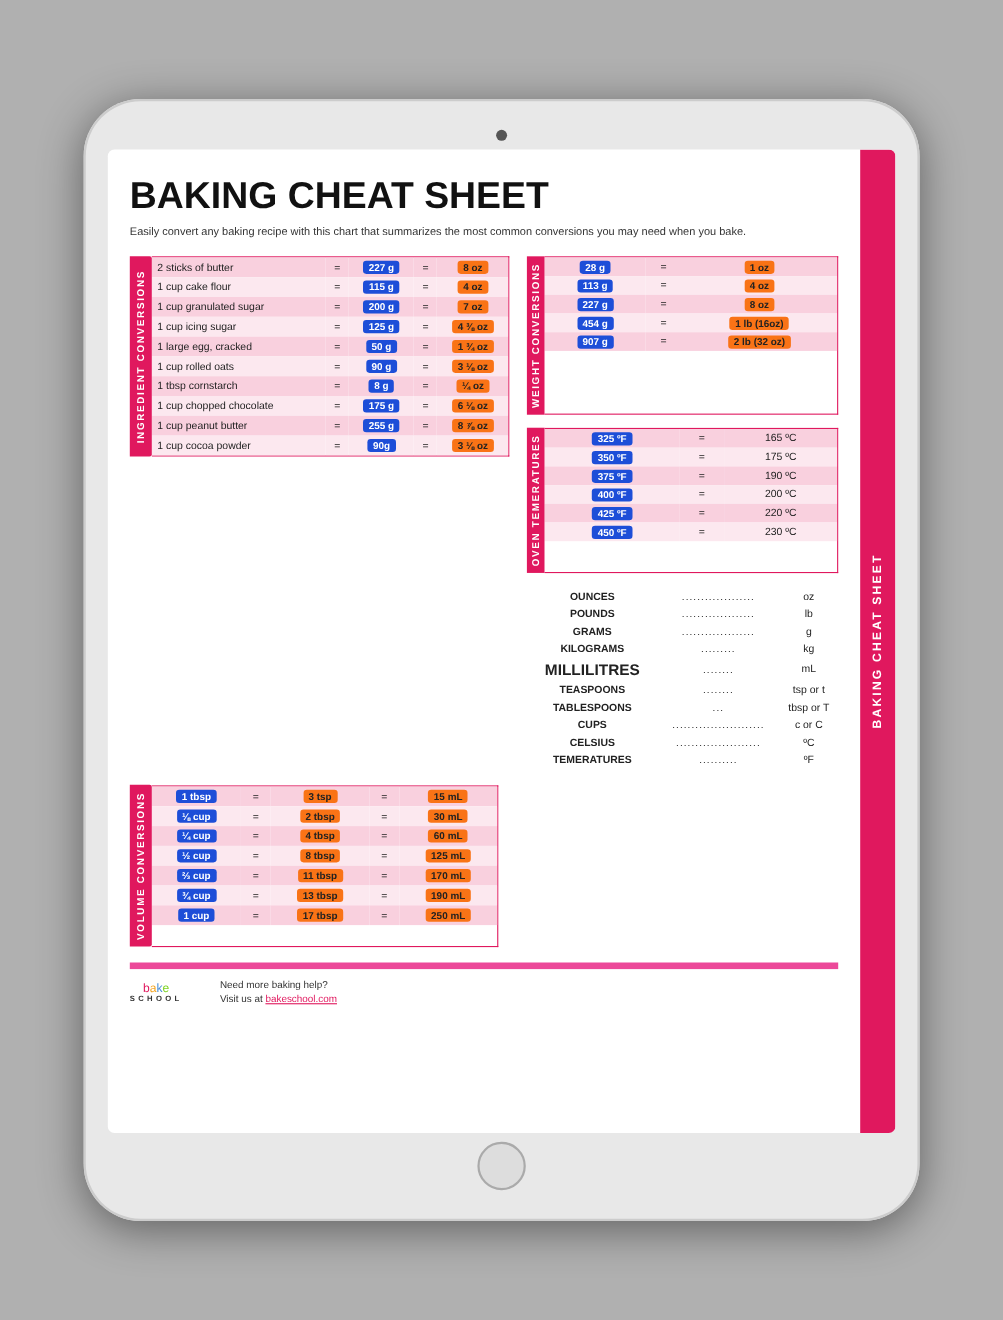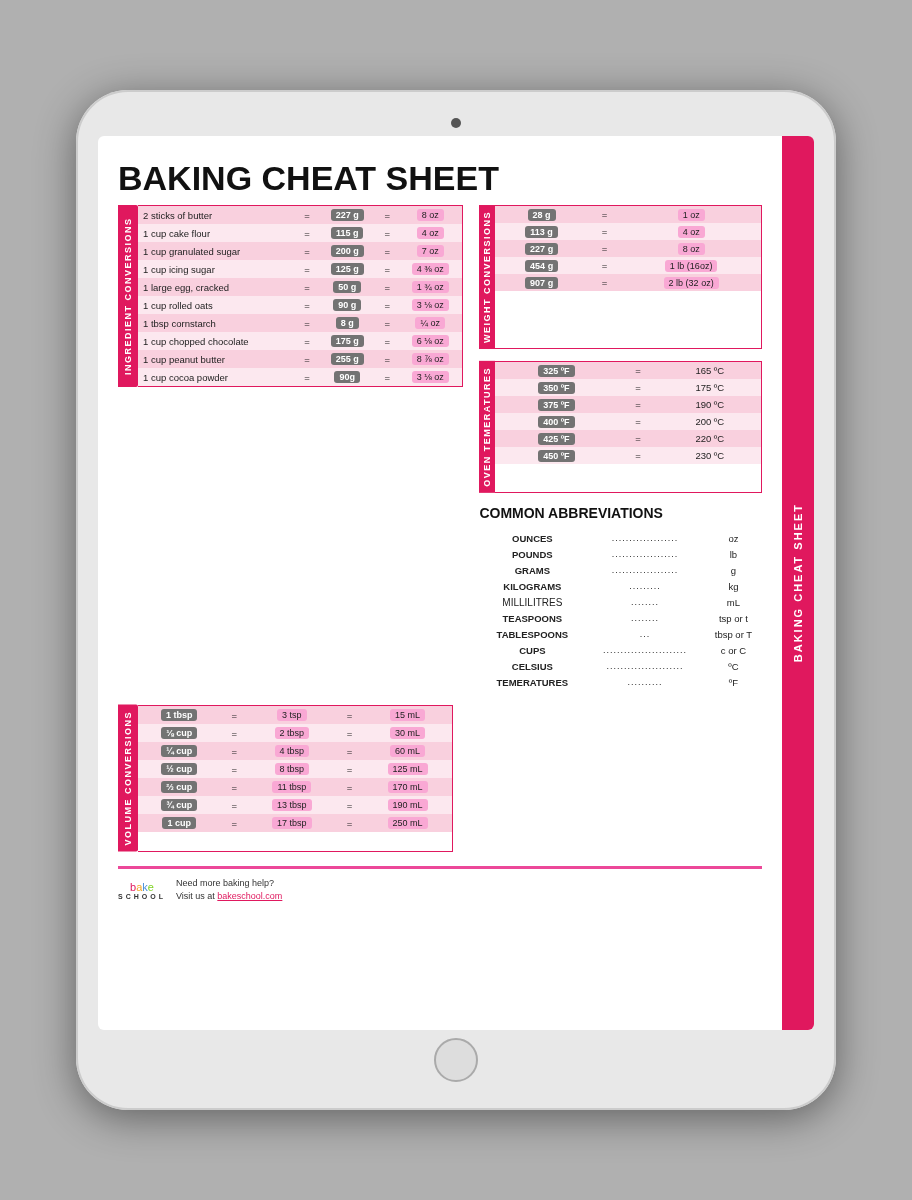--- a/index.html
+++ b/index.html
@@ -158,36 +158,36 @@
       background: #fce8ef;
     }
 
     .td-name { text-align: left; }
     .td-eq { text-align: center; color: #333; font-size: 10px; }
     .td-val { text-align: center; }
     .td-eq2 { text-align: center; color: #333; font-size: 10px; }
     .td-val2 { text-align: center; }
 
     .pink-badge {
-      background: #737373;
+      background: #1d4ed8;
       color: white;
       border-radius: 3px;
       padding: 1px 5px;
       font-size: 9px;
       font-weight: bold;
       display: inline-block;
     }
 
     .pink-light-badge {
-      background: #f9a8d4;
+      background: #f97316;
       color: #222;
       border-radius: 3px;
       padding: 1px 5px;
       font-size: 9px;
-      font-weight: normal;
+      font-weight: bold;
       display: inline-block;
     }
 
     .mini-section-title {
       writing-mode: vertical-rl;
       transform: rotate(180deg);
       background: #e0185e;
       color: white;
       font-weight: 900;
       font-size: 9px;
@@ -253,21 +253,21 @@
       letter-spacing: 1px;
     }
 
     
     .footer {
       display: flex;
       align-items: center;
       gap: 10px;
       margin-top: 12px;
       padding-top: 8px;
-      border-top: 3px solid #ec4899;
+      border-top: 6px solid #ec4899;
     }
 
     .logo {
       display: flex;
       flex-direction: column;
       align-items: center;
     }
 
     .logo-b { color: #e0185e; }
     .logo-a { color: #f5a623; }
@@ -278,20 +278,21 @@
       font-size: 7px;
       font-weight: 900;
       letter-spacing: 3px;
       color: #333;
     }
 
     .footer-text {
       font-size: 9px;
       color: #333;
       line-height: 1.5;
+      margin-left: 24px;
     }
 
     .footer-link {
       color: #e0185e;
       text-decoration: underline;
     }
 
     .volume-section {
       display: flex;
       margin-bottom: 14px;
@@ -299,20 +300,21 @@
   </style>
 </head>
 <body>
 
 <div class="tablet-outer">
   <div class="tablet-camera"></div>
   <div class="tablet-screen">
     <div class="content">
 
       <div class="main-title">BAKING CHEAT SHEET</div>
+      <div class="subtitle">Easily convert any baking recipe with this chart that summarizes the most common conversions you may need when you bake.</div>
 
       <div class="two-col">
 
         <div class="left-col">
           <div class="section-block">
             <div class="section-label-bar">INGREDIENT CONVERSIONS</div>
             <div class="section-table">
               <table>
                 <tbody id="ingredient-tbody">
                     <tr>
@@ -462,21 +464,20 @@
     <td class="td-eq">=</td>
     <td class="td-val2">230 ºC</td>
   </tr>
                   </tbody>
                 </table>
             </div>
           </div>
           <div style="height:12px"></div>
 
           <div>
-            <div class="abbrev-title">COMMON ABBREVIATIONS</div>
             <table class="abbrev-table">
               <tbody id="abbrev-tbody">
                   <tr>
     <td style="font-weight:bold;font-size:9.5px;">OUNCES</td>
     <td class="abbrev-dots" style="font-size:9px;">...................</td>
     <td style="font-size:9.5px;">oz</td>
   </tr>
                   <tr>
     <td style="font-weight:bold;font-size:9.5px;">POUNDS</td>
     <td class="abbrev-dots" style="font-size:9px;">...................</td>
@@ -486,21 +487,21 @@
     <td style="font-weight:bold;font-size:9.5px;">GRAMS</td>
     <td class="abbrev-dots" style="font-size:9px;">...................</td>
     <td style="font-size:9.5px;">g</td>
   </tr>
                   <tr>
     <td style="font-weight:bold;font-size:9.5px;">KILOGRAMS</td>
     <td class="abbrev-dots" style="font-size:9px;">.........</td>
     <td style="font-size:9.5px;">kg</td>
   </tr>
                   <tr>
-    <td style="font-weight:normal;font-size:10px;">MILLILITRES</td>
+    <td style="font-weight:bold;font-size:14px;">MILLILITRES</td>
     <td class="abbrev-dots" style="font-size:9px;">........</td>
     <td style="font-size:9.5px;">mL</td>
   </tr>
                   <tr>
     <td style="font-weight:bold;font-size:9.5px;">TEASPOONS</td>
     <td class="abbrev-dots" style="font-size:9px;">........</td>
     <td style="font-size:9.5px;">tsp or t</td>
   </tr>
                   <tr>
     <td style="font-weight:bold;font-size:9.5px;">TABLESPOONS</td>

